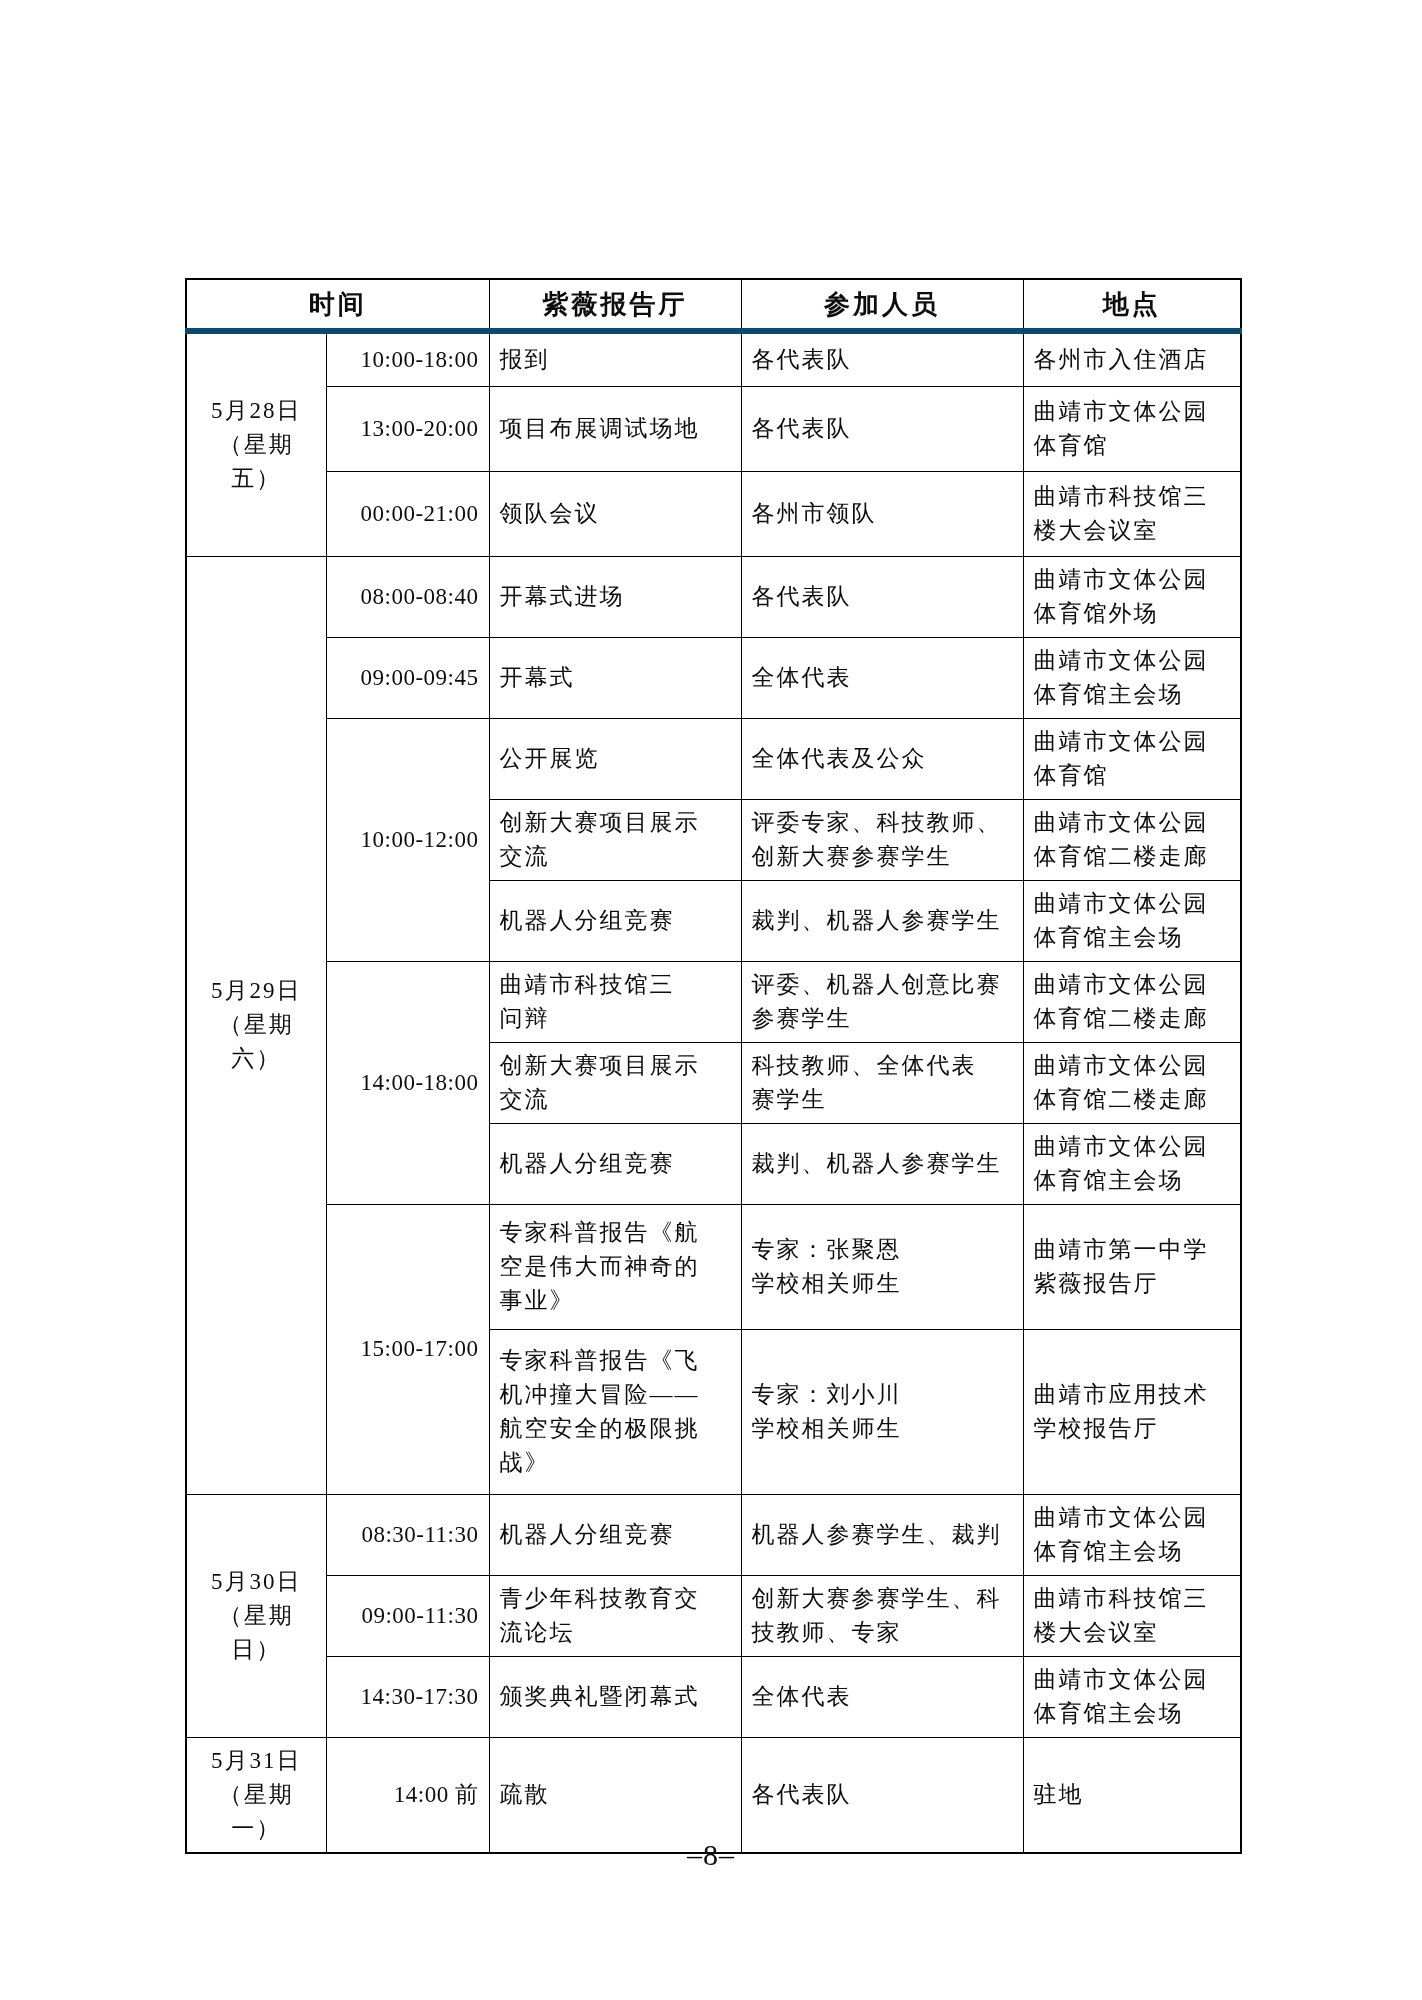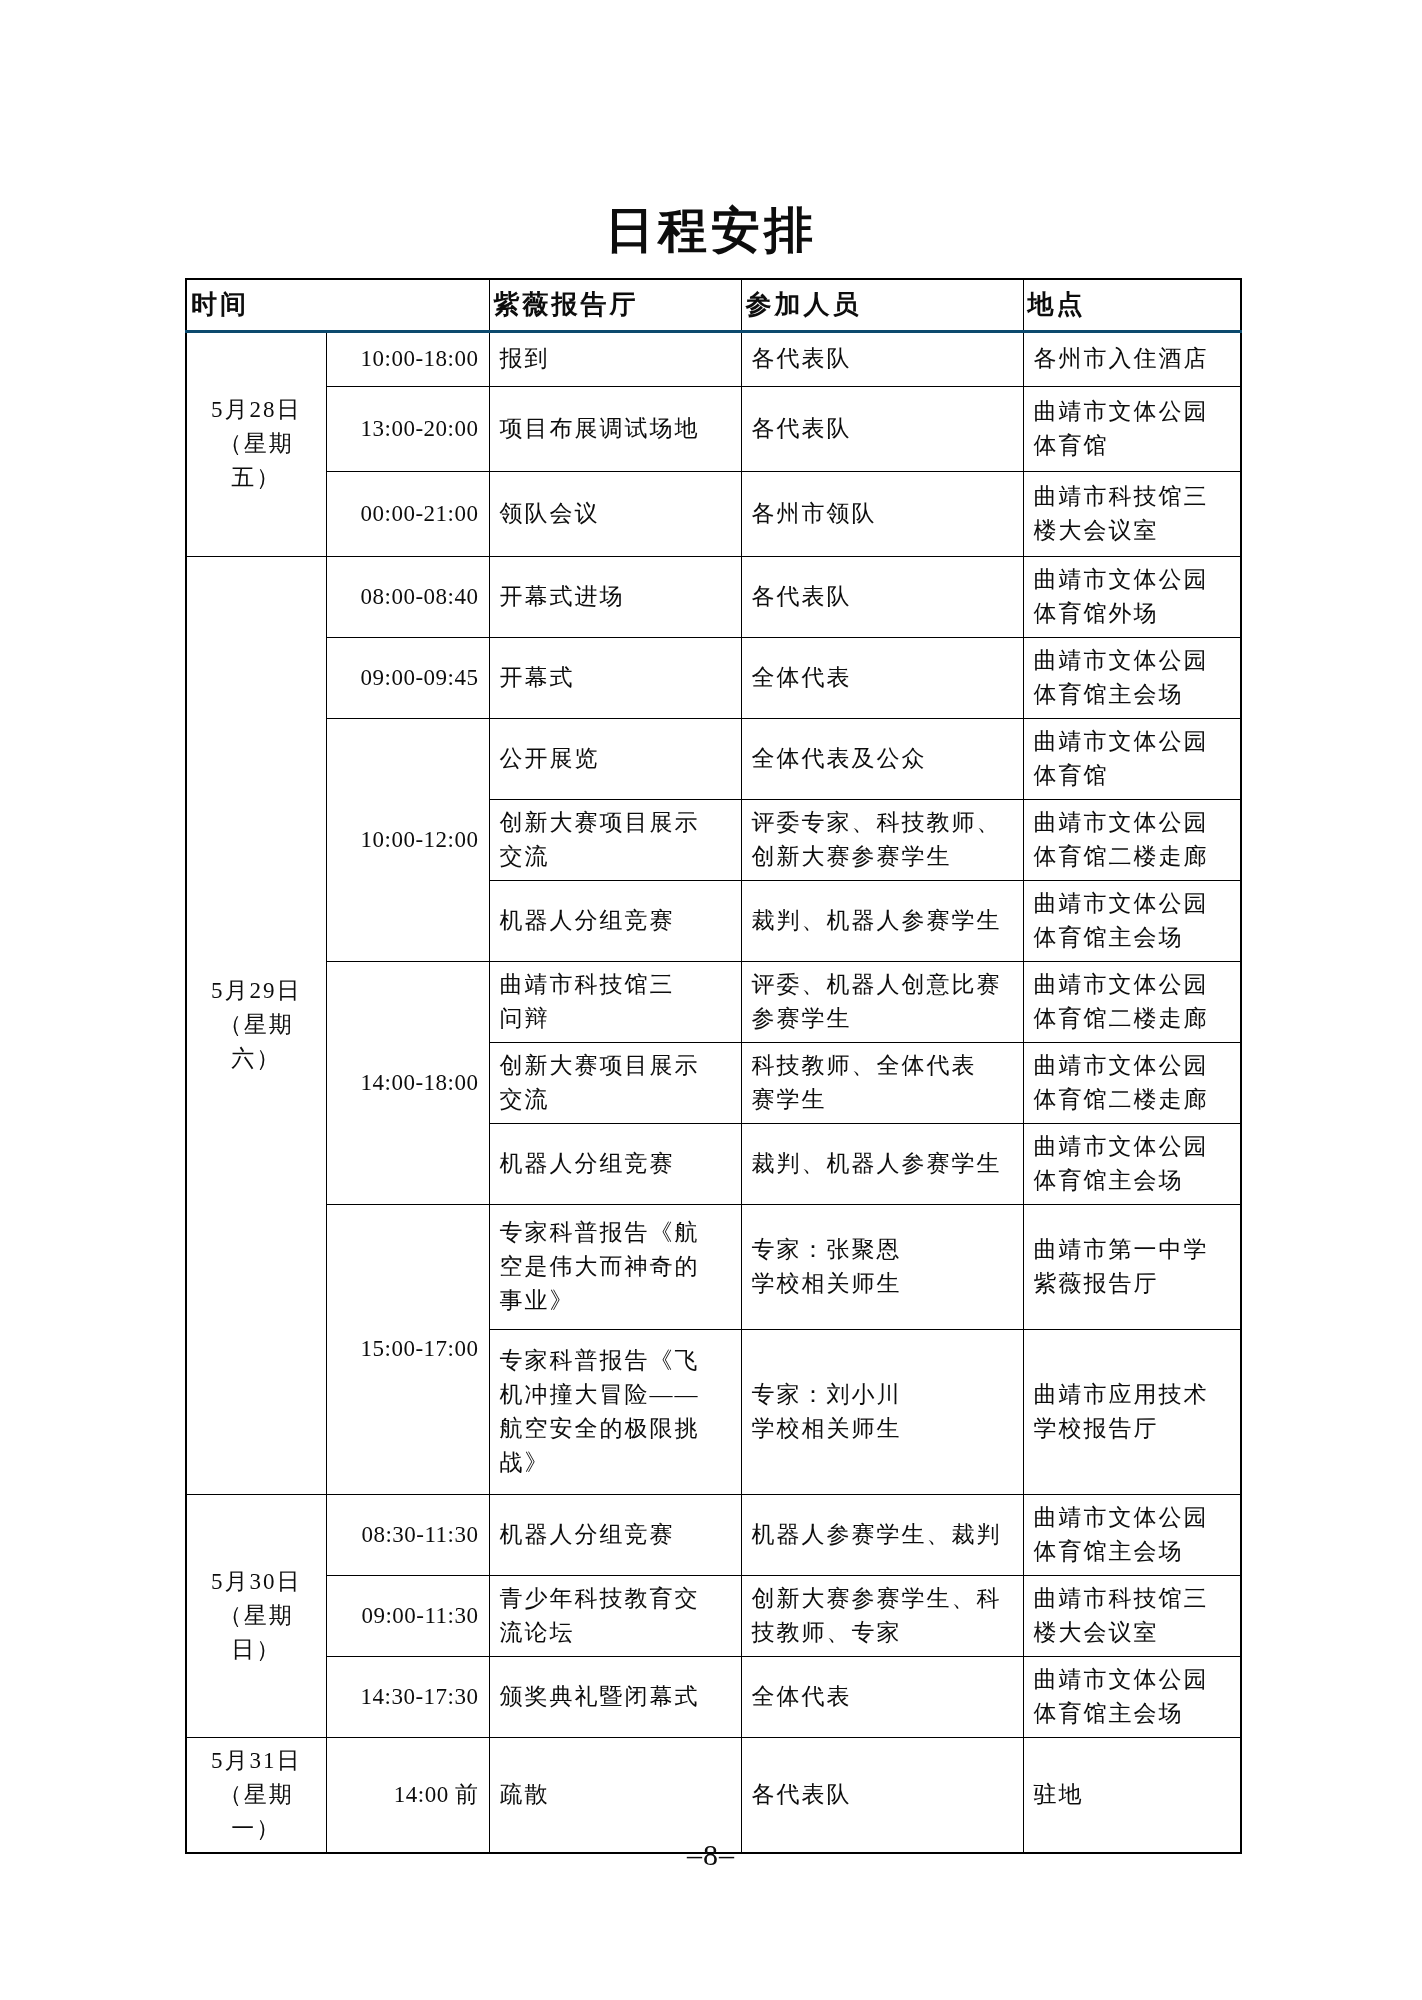--- a/index.html
+++ b/index.html
@@ -36,25 +36,25 @@
     border-collapse:collapse;
     table-layout:fixed;
     border:2.5px solid #000;
   }
   .schedule th,.schedule td{
     border:1.5px solid #000;
     vertical-align:middle;
     box-sizing:border-box;
   }
   .schedule thead th{
-    border-bottom:3px solid #0c4a6e;
+    border-bottom:6px solid #0c4a6e;
     height:52px;
     font-size:26px;
     font-weight:bold;
-    text-align:left;
+    text-align:center;
     letter-spacing:3px;
     padding:2px 4px;
   }
   .schedule td{
     font-size:23px;
     line-height:34px;
     padding:6px 10px;
   }
   .c-date{
     text-align:center;
@@ -87,21 +87,20 @@
     text-align:center;
     font-size:30px;
     letter-spacing:1px;
   }
 </style>
 </head>
 <body>
 
 <div class="page">
 
-  <h1 class="title">日程安排</h1>
 
   <table class="schedule">
     <colgroup>
       <col style="width:140px">
       <col style="width:163px">
       <col style="width:252px">
       <col style="width:282px">
       <col style="width:218px">
     </colgroup>
     <thead>

